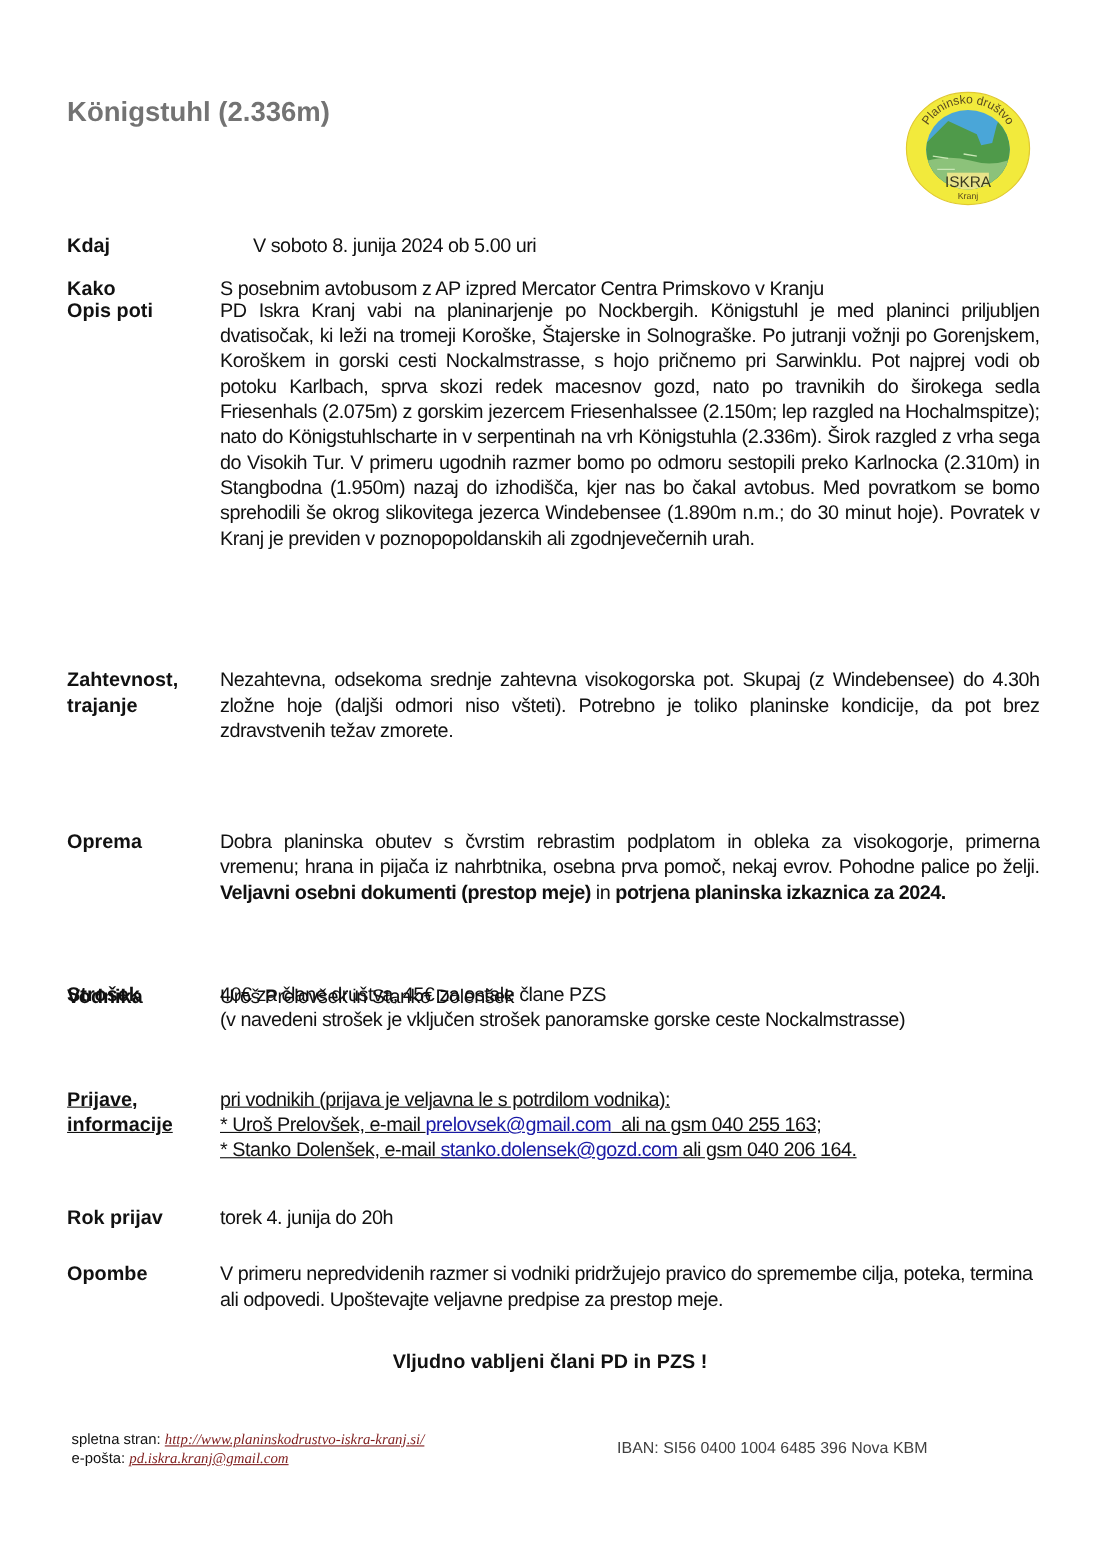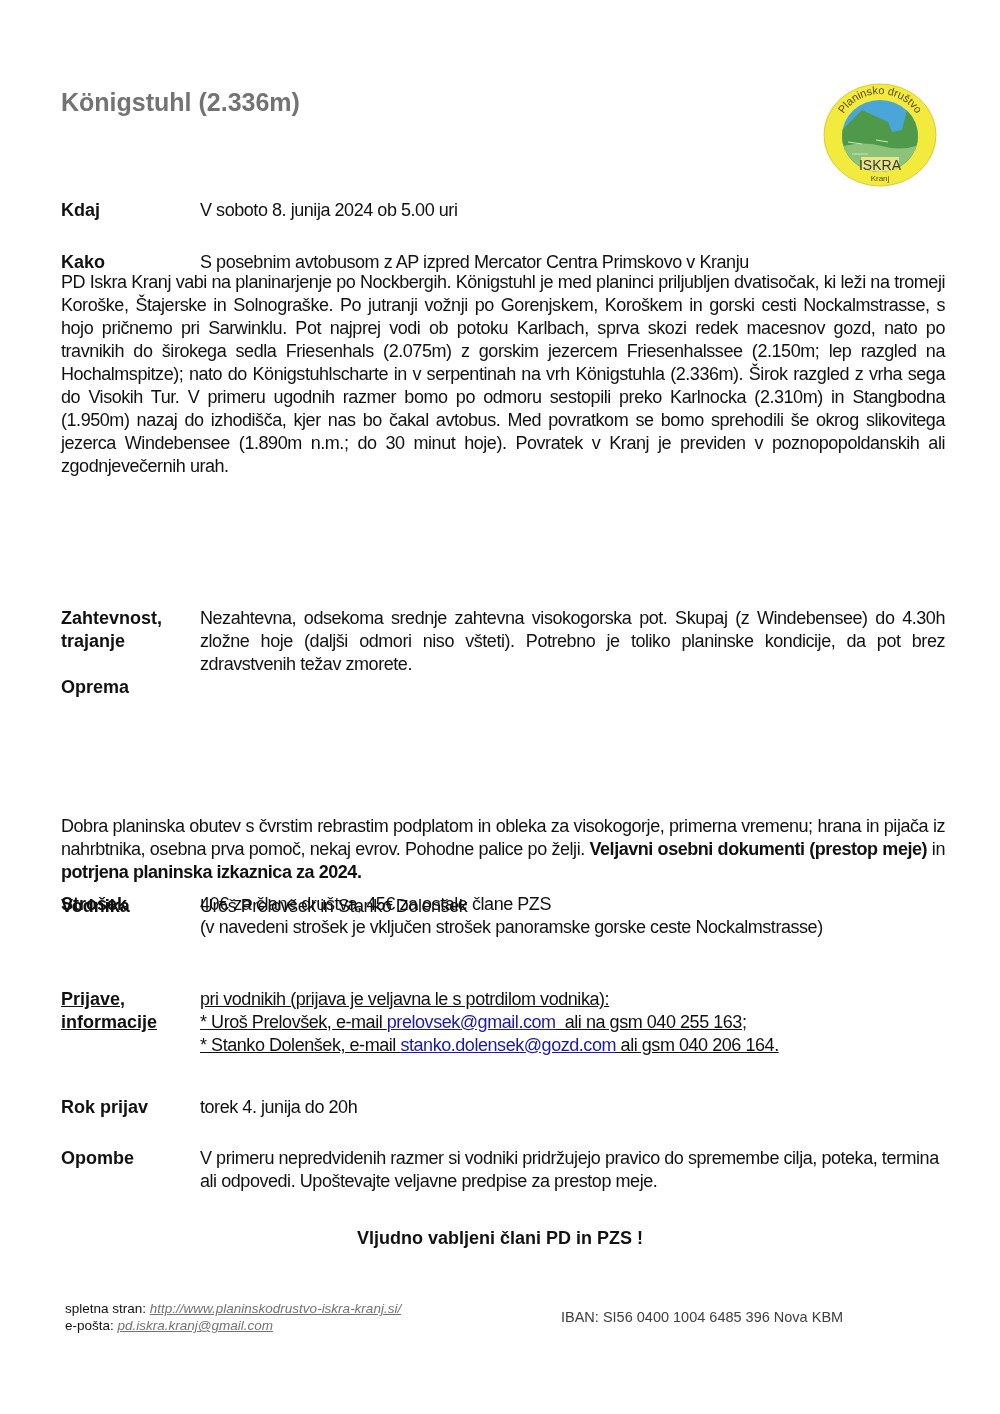--- a/index.html
+++ b/index.html
@@ -31,21 +31,21 @@
     .value a { color: #1a1aa6; text-decoration: underline; }
     .line { display: block; white-space: nowrap; }
 
     .closing {
       position: absolute; left: 0; right: 0; top: 1228px; text-align: center;
       font-size: 18px; font-weight: bold; color: #111;
     }
     .footer-left {
       position: absolute; left: 65px; top: 1300px; font-size: 13.5px; line-height: 17px; color: #111;
     }
-    .footer-left a { color: #737373; font-style: italic; text-decoration: underline; }
+    .footer-left a { color: #7f1d1d; font-style: italic; text-decoration: underline; font-family: Liberation Serif, serif; }
     .footer-right {
       position: absolute; left: 561px; top: 1309px; font-size: 14.5px; color: #404040;
     }
   </style>
 </head>
 <body>
 
 <div class="title">Königstuhl (2.336m)</div>
 
 <svg class="logo" viewBox="0 0 116 106">
@@ -63,43 +63,44 @@
     <path d="M 26 60 L 40 62 M 30 72 L 46 72 M 54 58 L 66 60" stroke="#c9e7b6" stroke-width="1.2"></path>
     <rect x="39" y="75" width="38" height="16" fill="#e8e48a"></rect>
   </g>
   <text font-family="Liberation Sans, sans-serif" font-size="11" fill="#5a4b20">
     <textPath href="#arcTop" startOffset="50%" text-anchor="middle">Planinsko društvo</textPath>
   </text>
   <text x="58" y="88" text-anchor="middle" font-family="Liberation Sans, sans-serif" font-size="14" fill="#3a3a20">ISKRA</text>
   <text x="58" y="99" text-anchor="middle" font-family="Liberation Sans, sans-serif" font-size="8" fill="#5a4b20">Kranj</text>
 </svg>
 
-<div class="row" style="top:199px;">
+<div class="row" style="top:212px;gap:30px;">
   <div class="label">Kdaj</div>
   <div class="value">V soboto 8. junija 2024 ob 5.00 uri</div>
 </div>
 
 <div class="row" style="top:236px;margin-top:15px;">
   <div class="label">Kako</div>
   <div class="value">S posebnim avtobusom z AP izpred Mercator Centra Primskovo v Kranju</div>
 </div>
 
 <div class="row" style="top:271px;">
+  <div class="label">Opis poti</div>
   <div class="value justify">PD Iskra Kranj vabi na planinarjenje po Nockbergih. Königstuhl je med planinci priljubljen dvatisočak, ki leži na tromeji Koroške, Štajerske in Solnograške. Po jutranji vožnji po Gorenjskem, Koroškem in gorski cesti Nockalmstrasse, s hojo pričnemo pri Sarwinklu. Pot najprej vodi ob potoku Karlbach, sprva skozi redek macesnov gozd, nato po travnikih do širokega sedla Friesenhals (2.075m) z gorskim jezercem Friesenhalssee (2.150m; lep razgled na Hochalmspitze); nato do Königstuhlscharte in v serpentinah na vrh Königstuhla (2.336m). Širok razgled z vrha sega do Visokih Tur. V primeru ugodnih razmer bomo po odmoru sestopili preko Karlnocka (2.310m) in Stangbodna (1.950m) nazaj do izhodišča, kjer nas bo čakal avtobus. Med povratkom se bomo sprehodili še okrog slikovitega jezerca Windebensee (1.890m n.m.; do 30 minut hoje). Povratek v Kranj je previden v poznopopoldanskih ali zgodnjevečernih urah.</div>
 </div>
 
 <div class="row" style="top:607px;">
   <div class="label">
     <span class="line">Zahtevnost,</span>
     <span class="line">trajanje</span>
   </div>
   <div class="value justify">Nezahtevna, odsekoma srednje zahtevna visokogorska pot. Skupaj (z Windebensee) do 4.30h zložne hoje (daljši odmori niso všteti). Potrebno je toliko planinske kondicije, da pot brez zdravstvenih težav zmorete.</div>
 </div>
 
-<div class="row" style="top:676px;flex-direction:column;">
+<div class="row" style="top:754px;">
   <div class="label">Oprema</div>
   <div class="value justify">
     <span>Dobra planinska obutev s čvrstim rebrastim podplatom in obleka za visokogorje, primerna vremenu; hrana in pijača iz nahrbtnika, osebna prva pomoč, nekaj evrov. Pohodne palice po želji.</span>
     <b>Veljavni osebni dokumenti (prestop meje)</b>
     <span>in</span>
     <b>potrjena planinska izkaznica za 2024.</b>
   </div>
 </div>
 
 <div class="row" style="top:895px;">

